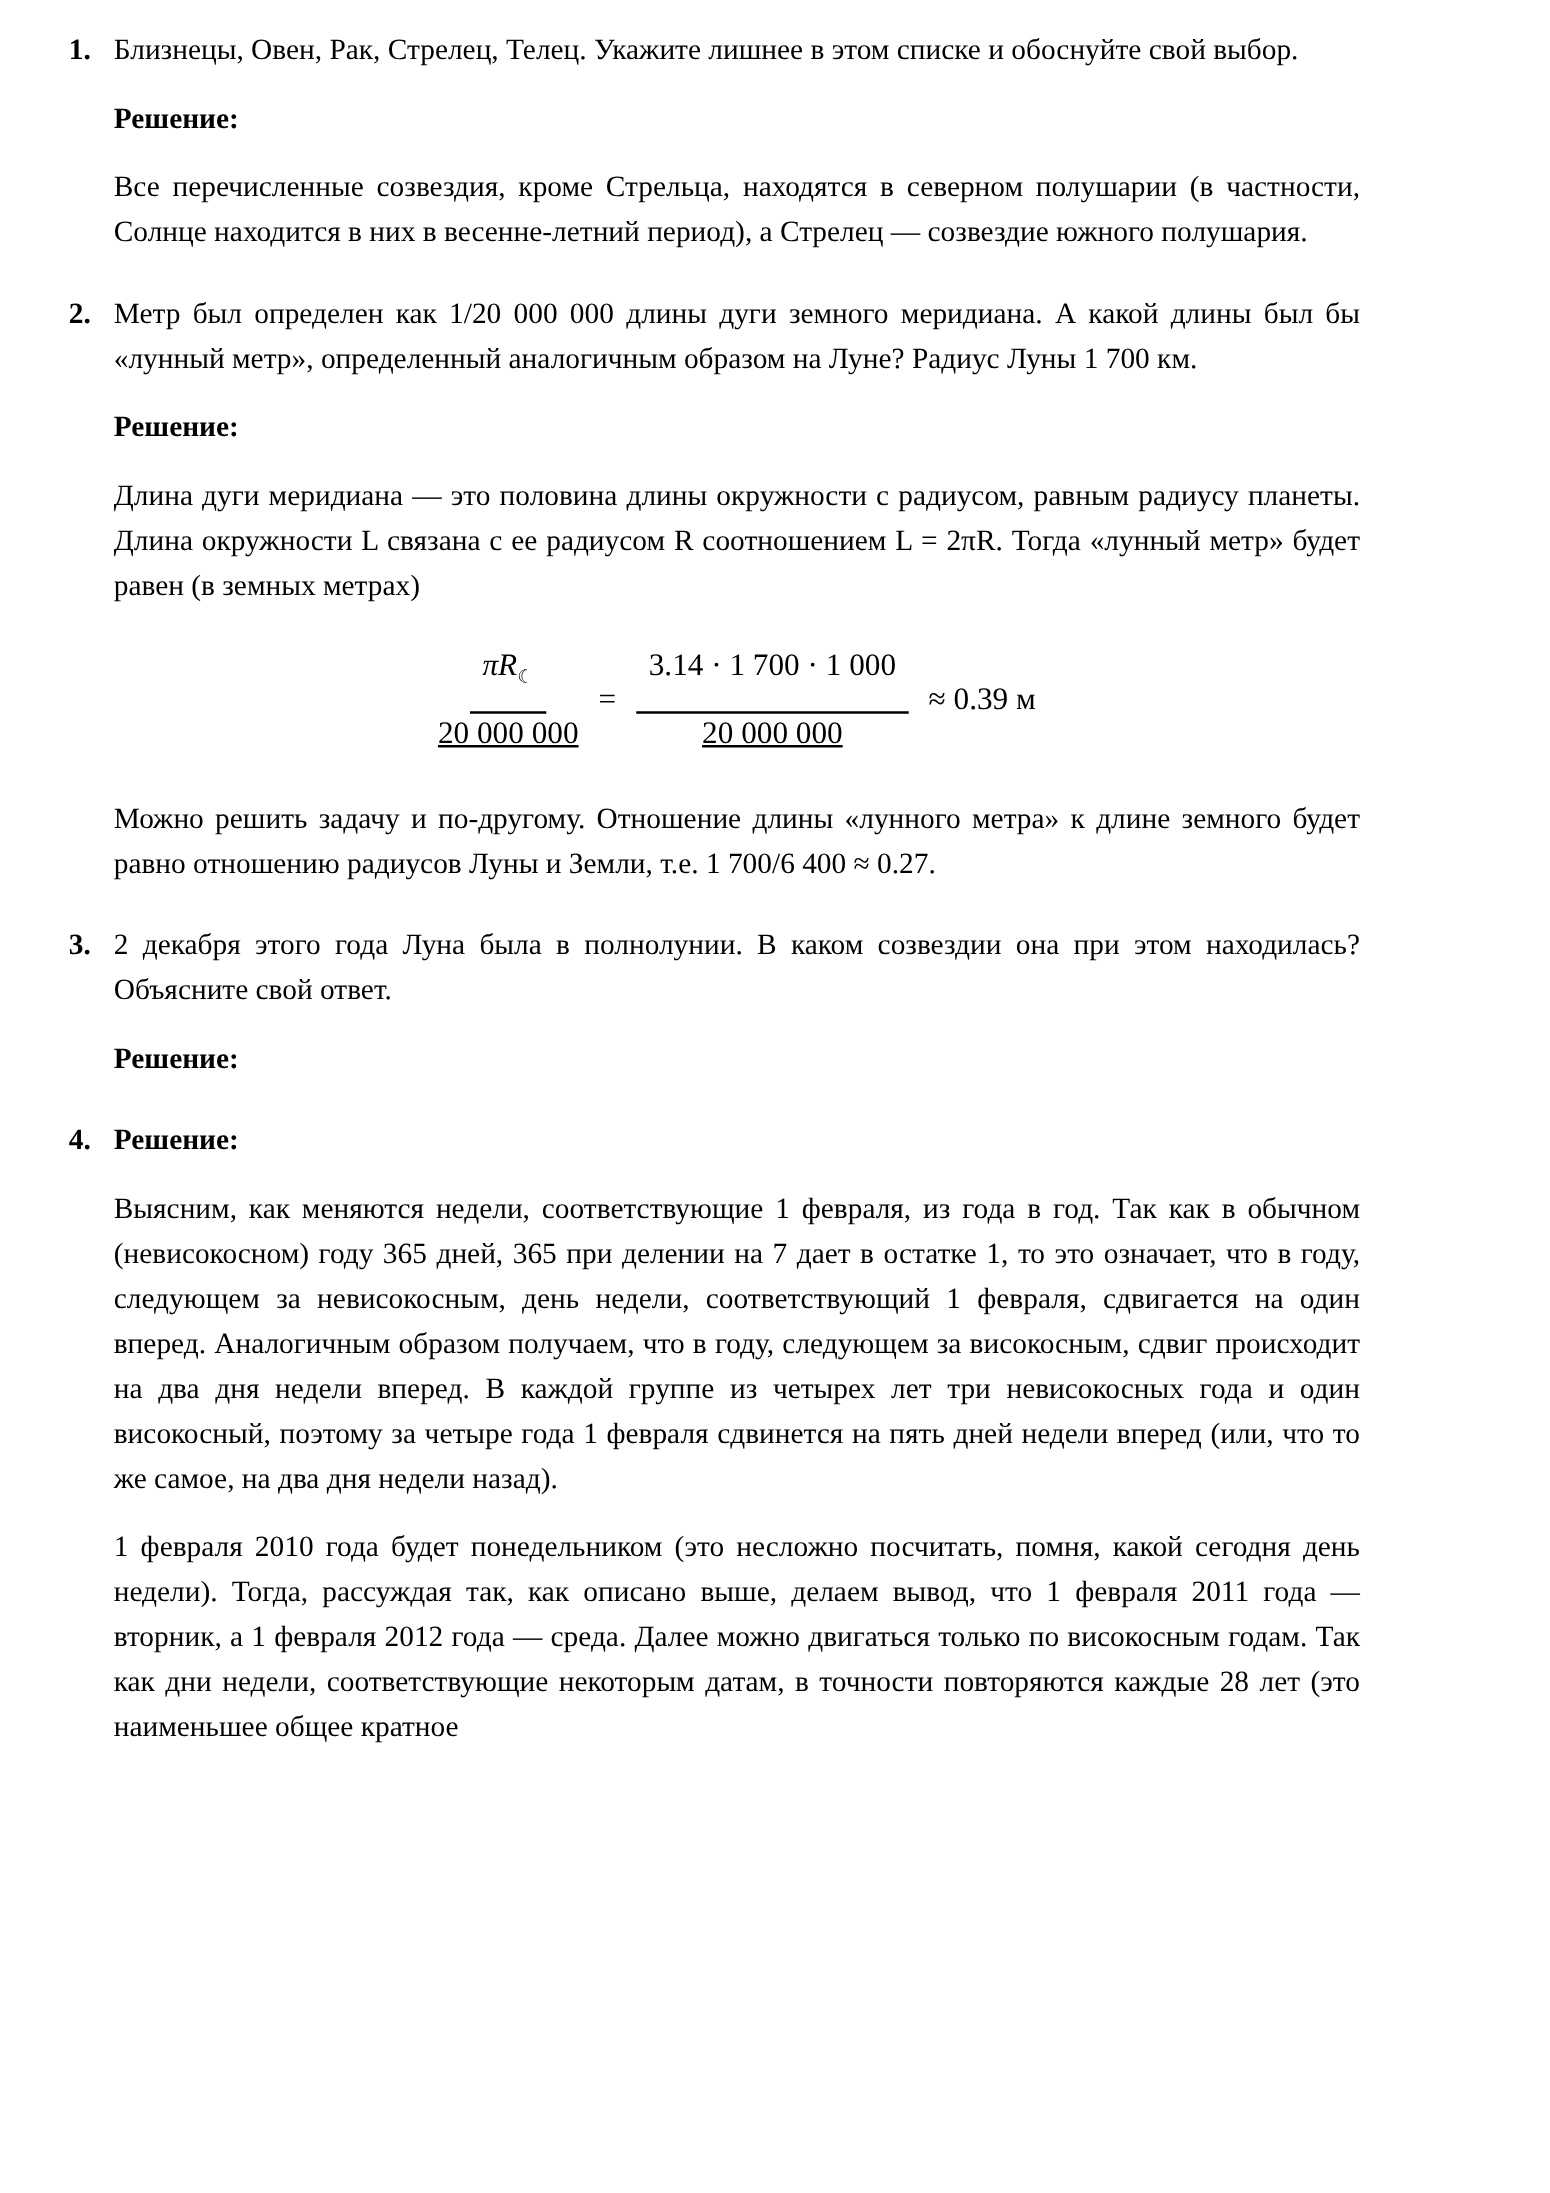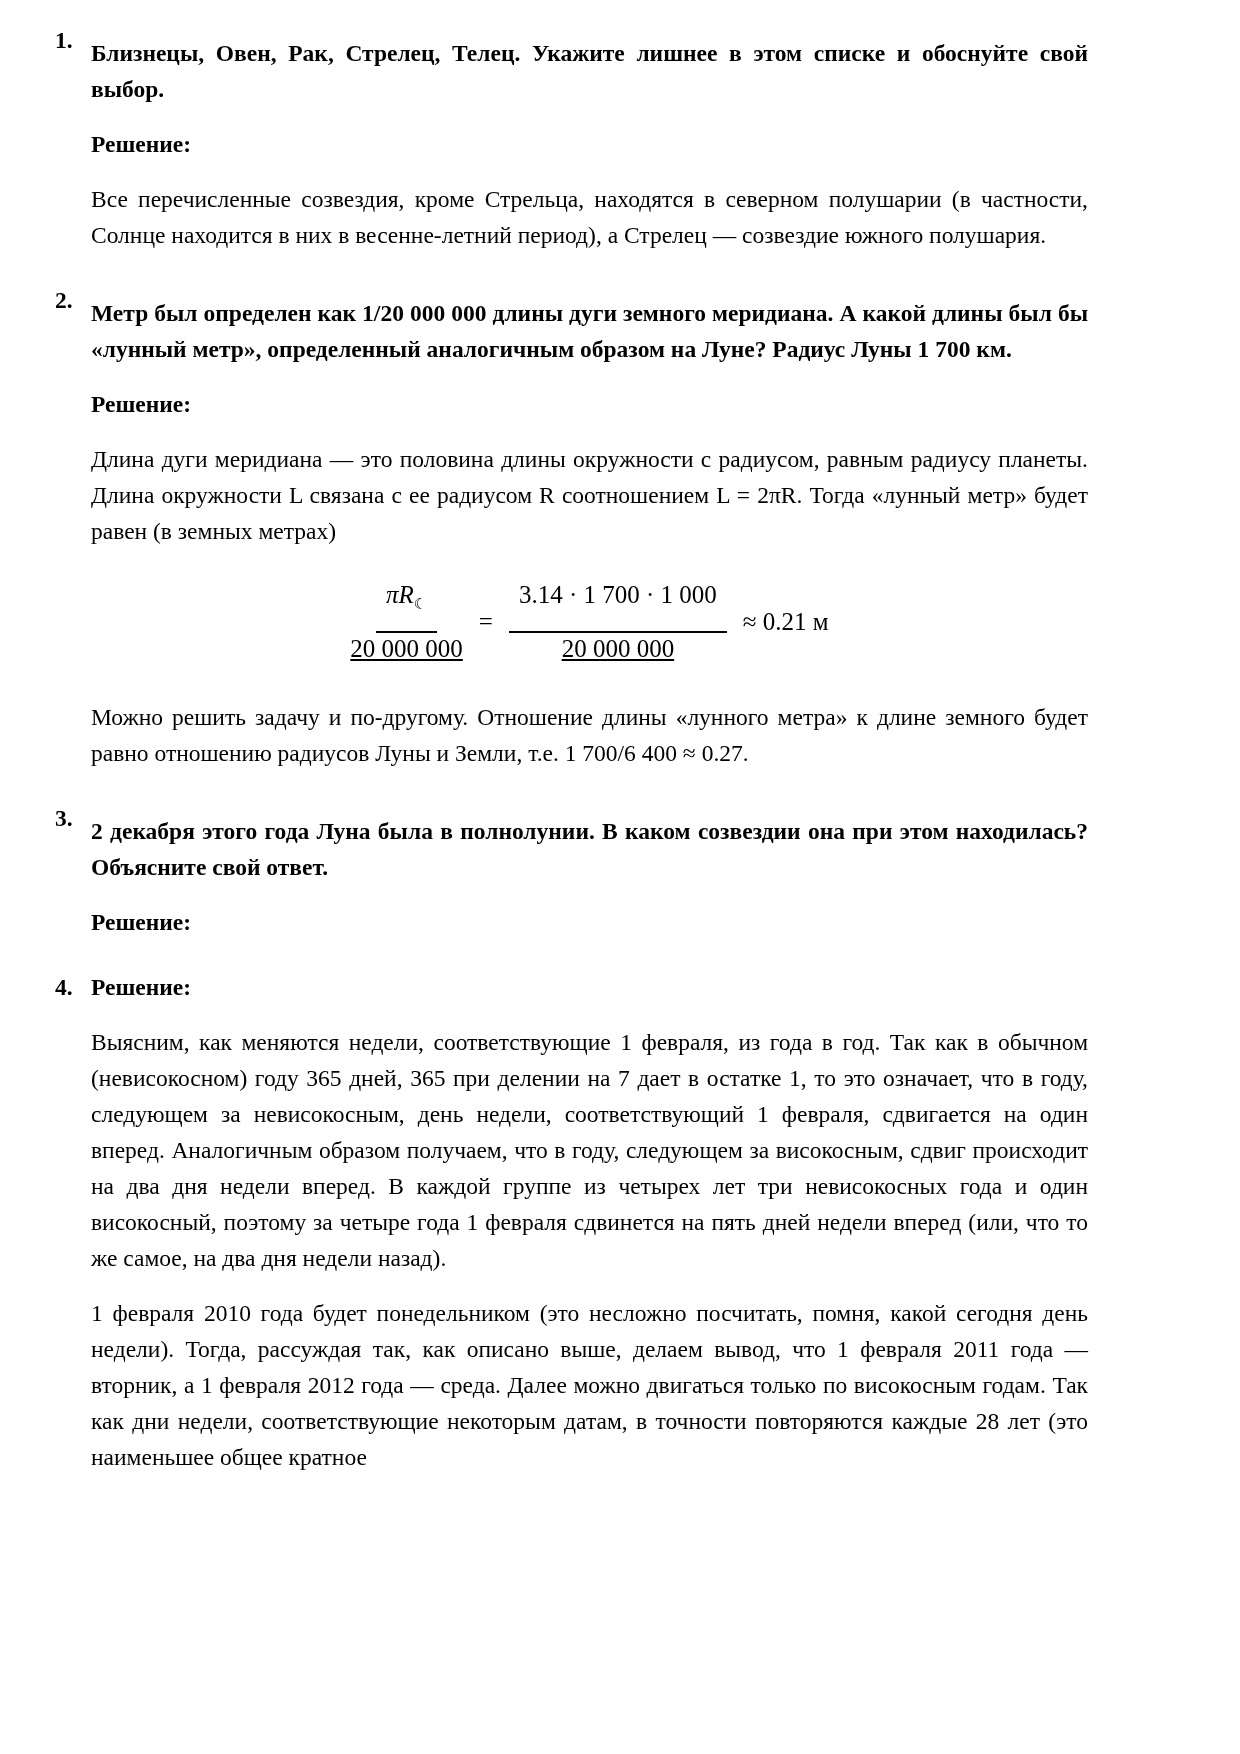--- a/index.html
+++ b/index.html
@@ -31,21 +31,21 @@
     text-align: left;
   }
   .pbody {
     flex: 1 1 auto;
     min-width: 0;
   }
   .pbody p {
     margin: 0 0 19px 0;
     text-align: justify;
   }
-  p.statement { margin-top: 13px; font-weight: bold; }
+  p.statement { margin-top: 0; }
   .solution-label {
     font-weight: bold;
     text-align: center;
   }
   
   .formula {
     display: flex;
     justify-content: center;
     align-items: center;
     gap: 16px;
@@ -97,21 +97,21 @@
       <div class="formula">
         <span class="frac">
           <span class="num"><span class="math-var">πR</span><sub>☾</sub></span>
           <span class="den">20&nbsp;000&nbsp;000</span>
         </span>
         <span class="eq">=</span>
         <span class="frac">
           <span class="num">3.14 · 1&nbsp;700 · 1&nbsp;000</span>
           <span class="den">20&nbsp;000&nbsp;000</span>
         </span>
-        <span class="result">≈ 0.21 м</span>
+        <span class="result">≈ 0.39 м</span>
       </div>
 
       <p>Можно решить задачу и по-другому. Отношение длины «лунного метра» к длине земного будет равно отношению радиусов Луны и Земли, т.е. 1&nbsp;700/6&nbsp;400 ≈ 0.27.</p>
     </div>
   </div>
 
   <div class="problem">
     <div class="pnum">3.</div>
     <div class="pbody">
       <p class="statement">2 декабря этого года Луна была в полнолунии. В каком созвездии она при этом находилась? Объясните свой ответ.</p>

